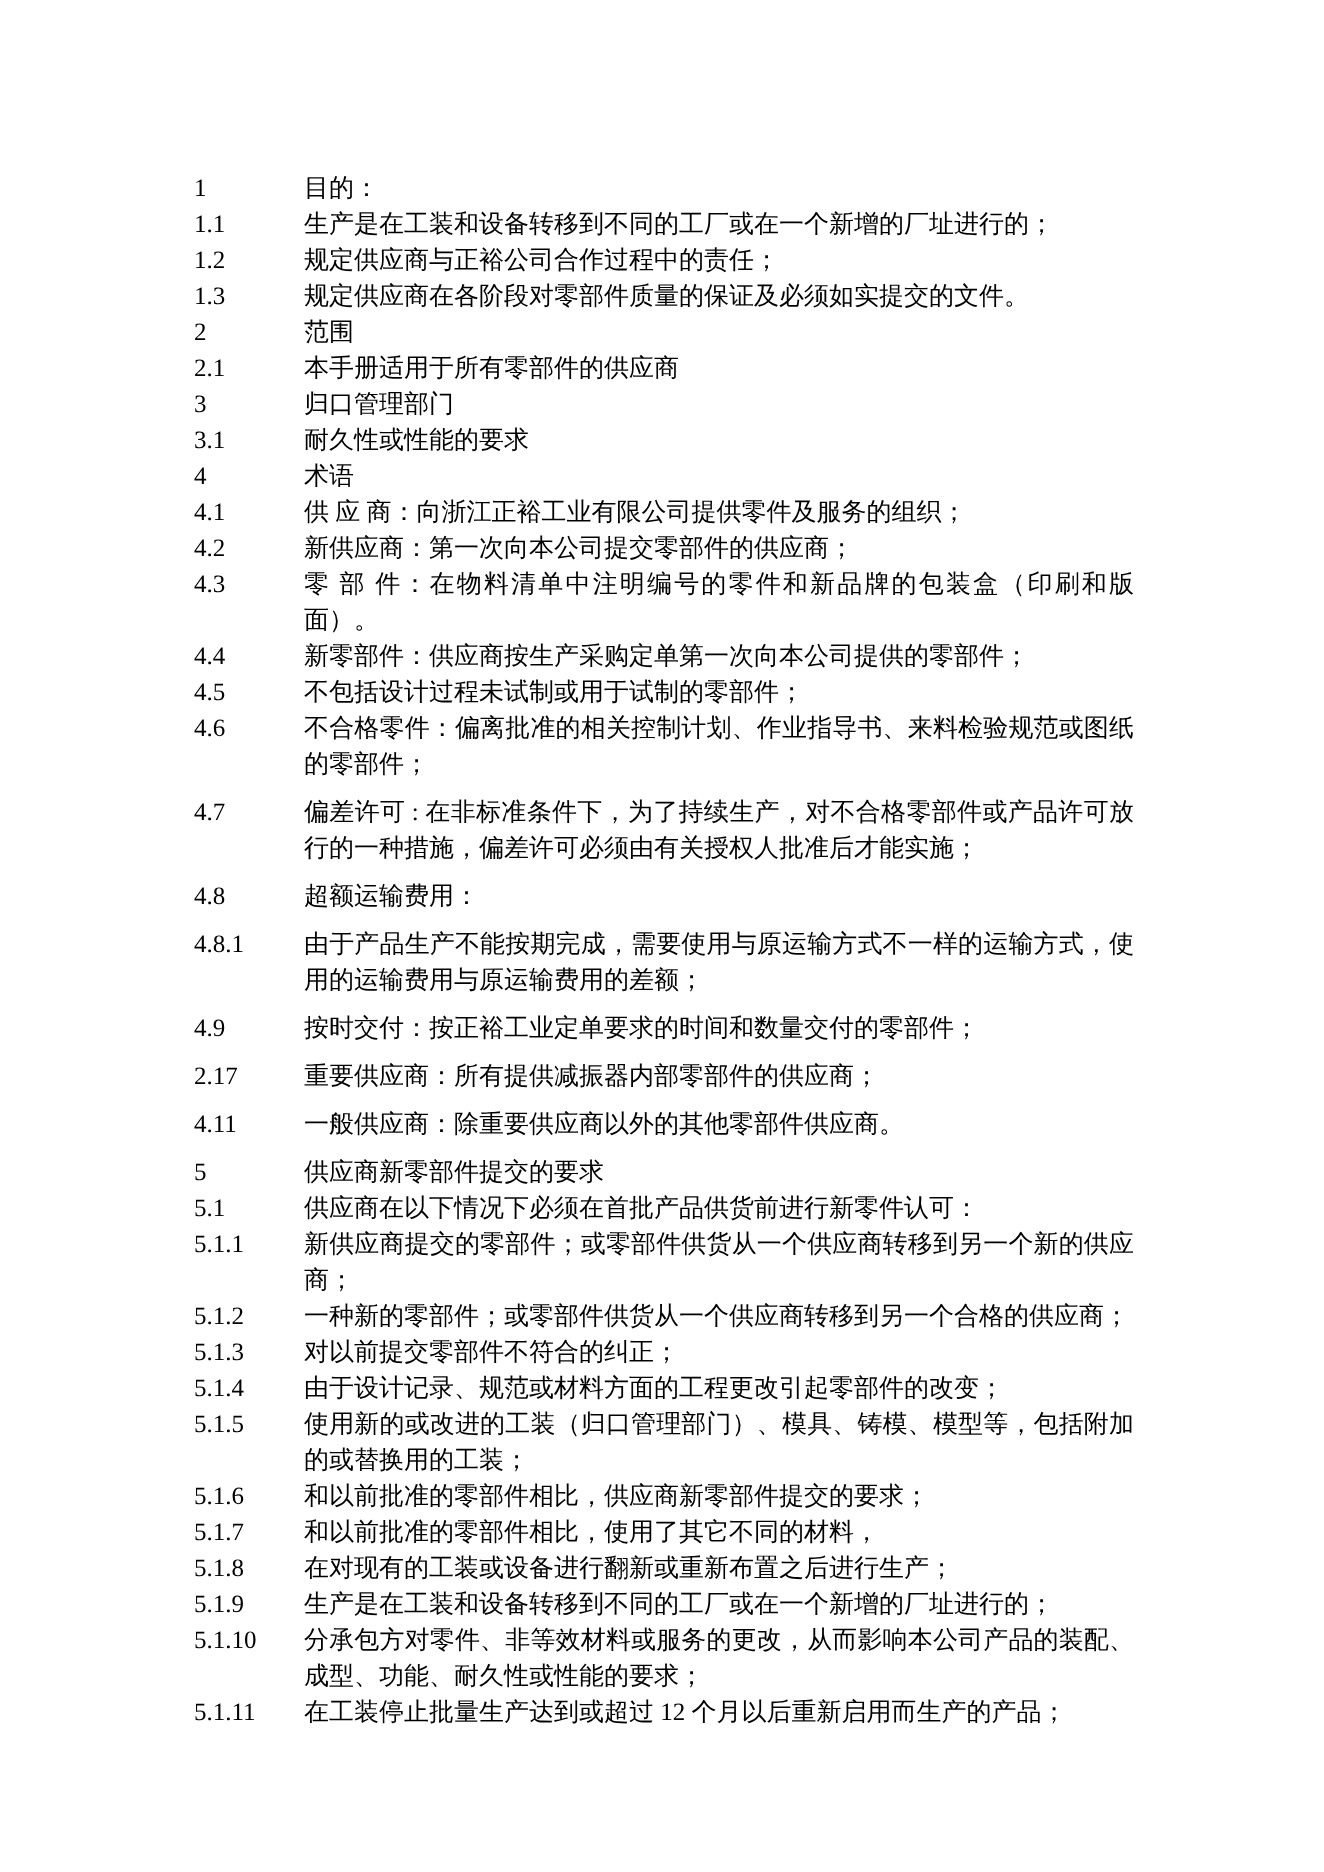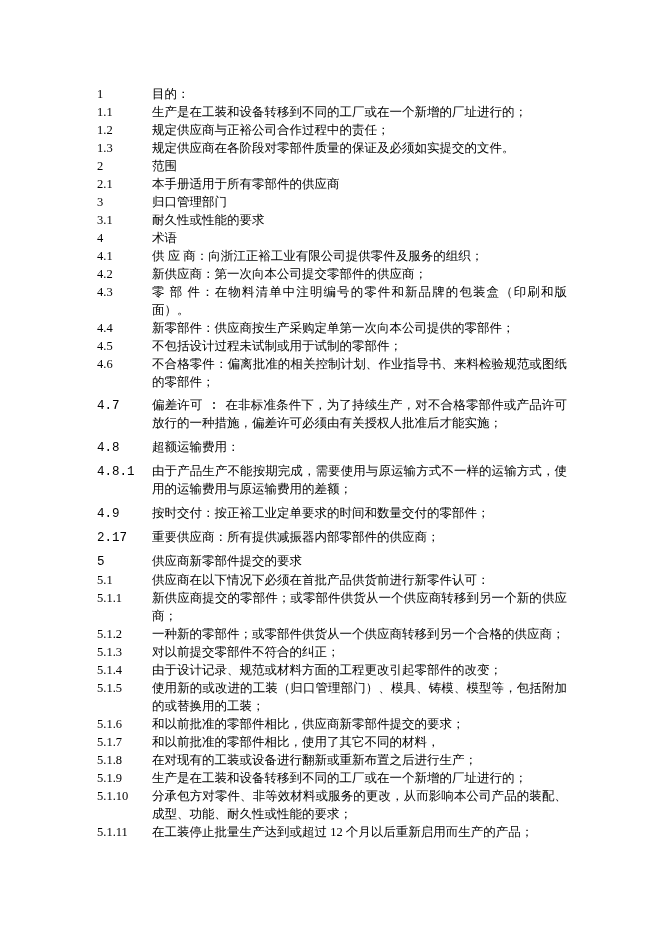--- a/index.html
+++ b/index.html
@@ -23,21 +23,20 @@
     width: 470px;
     color: #000000;
     font-size: 12.5px;
   }
   .doc-row {
     display: flex;
     line-height: 18px;
   }
   .doc-row.gap {
     margin-top: 6px;
-    font-family: Liberation Mono, monospace;
   }
   .num {
     flex: 0 0 55px;
     width: 55px;
   }
   .txt {
     flex: 1;
     text-align: justify;
   }
 </style>
@@ -140,20 +139,24 @@
   <div class="doc-row gap">
     <span class="num">4.9</span>
     <span class="txt">按时交付：按正裕工业定单要求的时间和数量交付的零部件；</span>
   </div>
 
   <div class="doc-row gap">
     <span class="num">2.17</span>
     <span class="txt">重要供应商：所有提供减振器内部零部件的供应商；</span>
   </div>
 
+  <div class="doc-row gap">
+    <span class="num">4.11</span>
+    <span class="txt">一般供应商：除重要供应商以外的其他零部件供应商。</span>
+  </div>
 
   <div class="doc-row gap">
     <span class="num">5</span>
     <span class="txt">供应商新零部件提交的要求</span>
   </div>
 
   <div class="doc-row">
     <span class="num">5.1</span>
     <span class="txt">供应商在以下情况下必须在首批产品供货前进行新零件认可：</span>
   </div>

